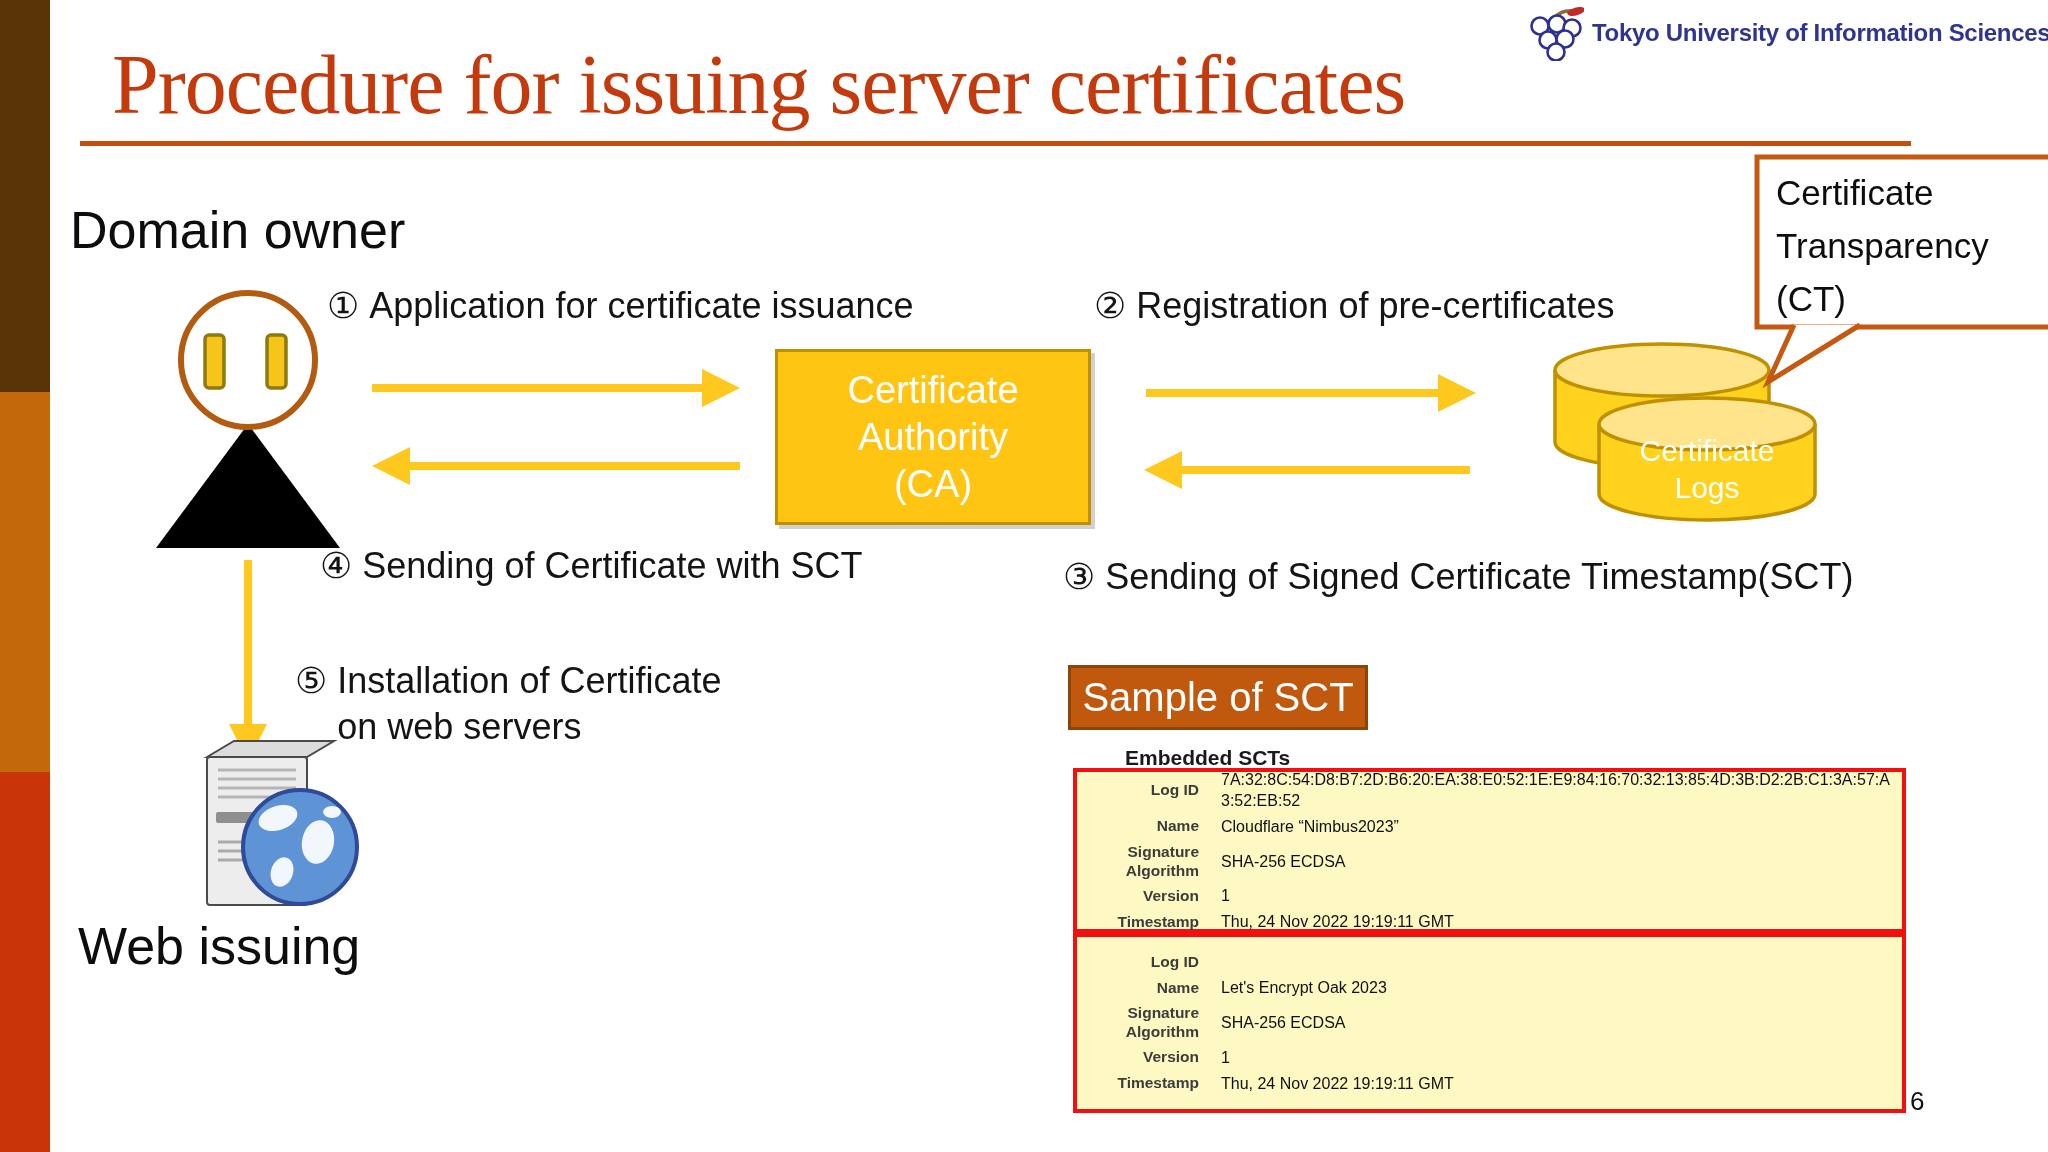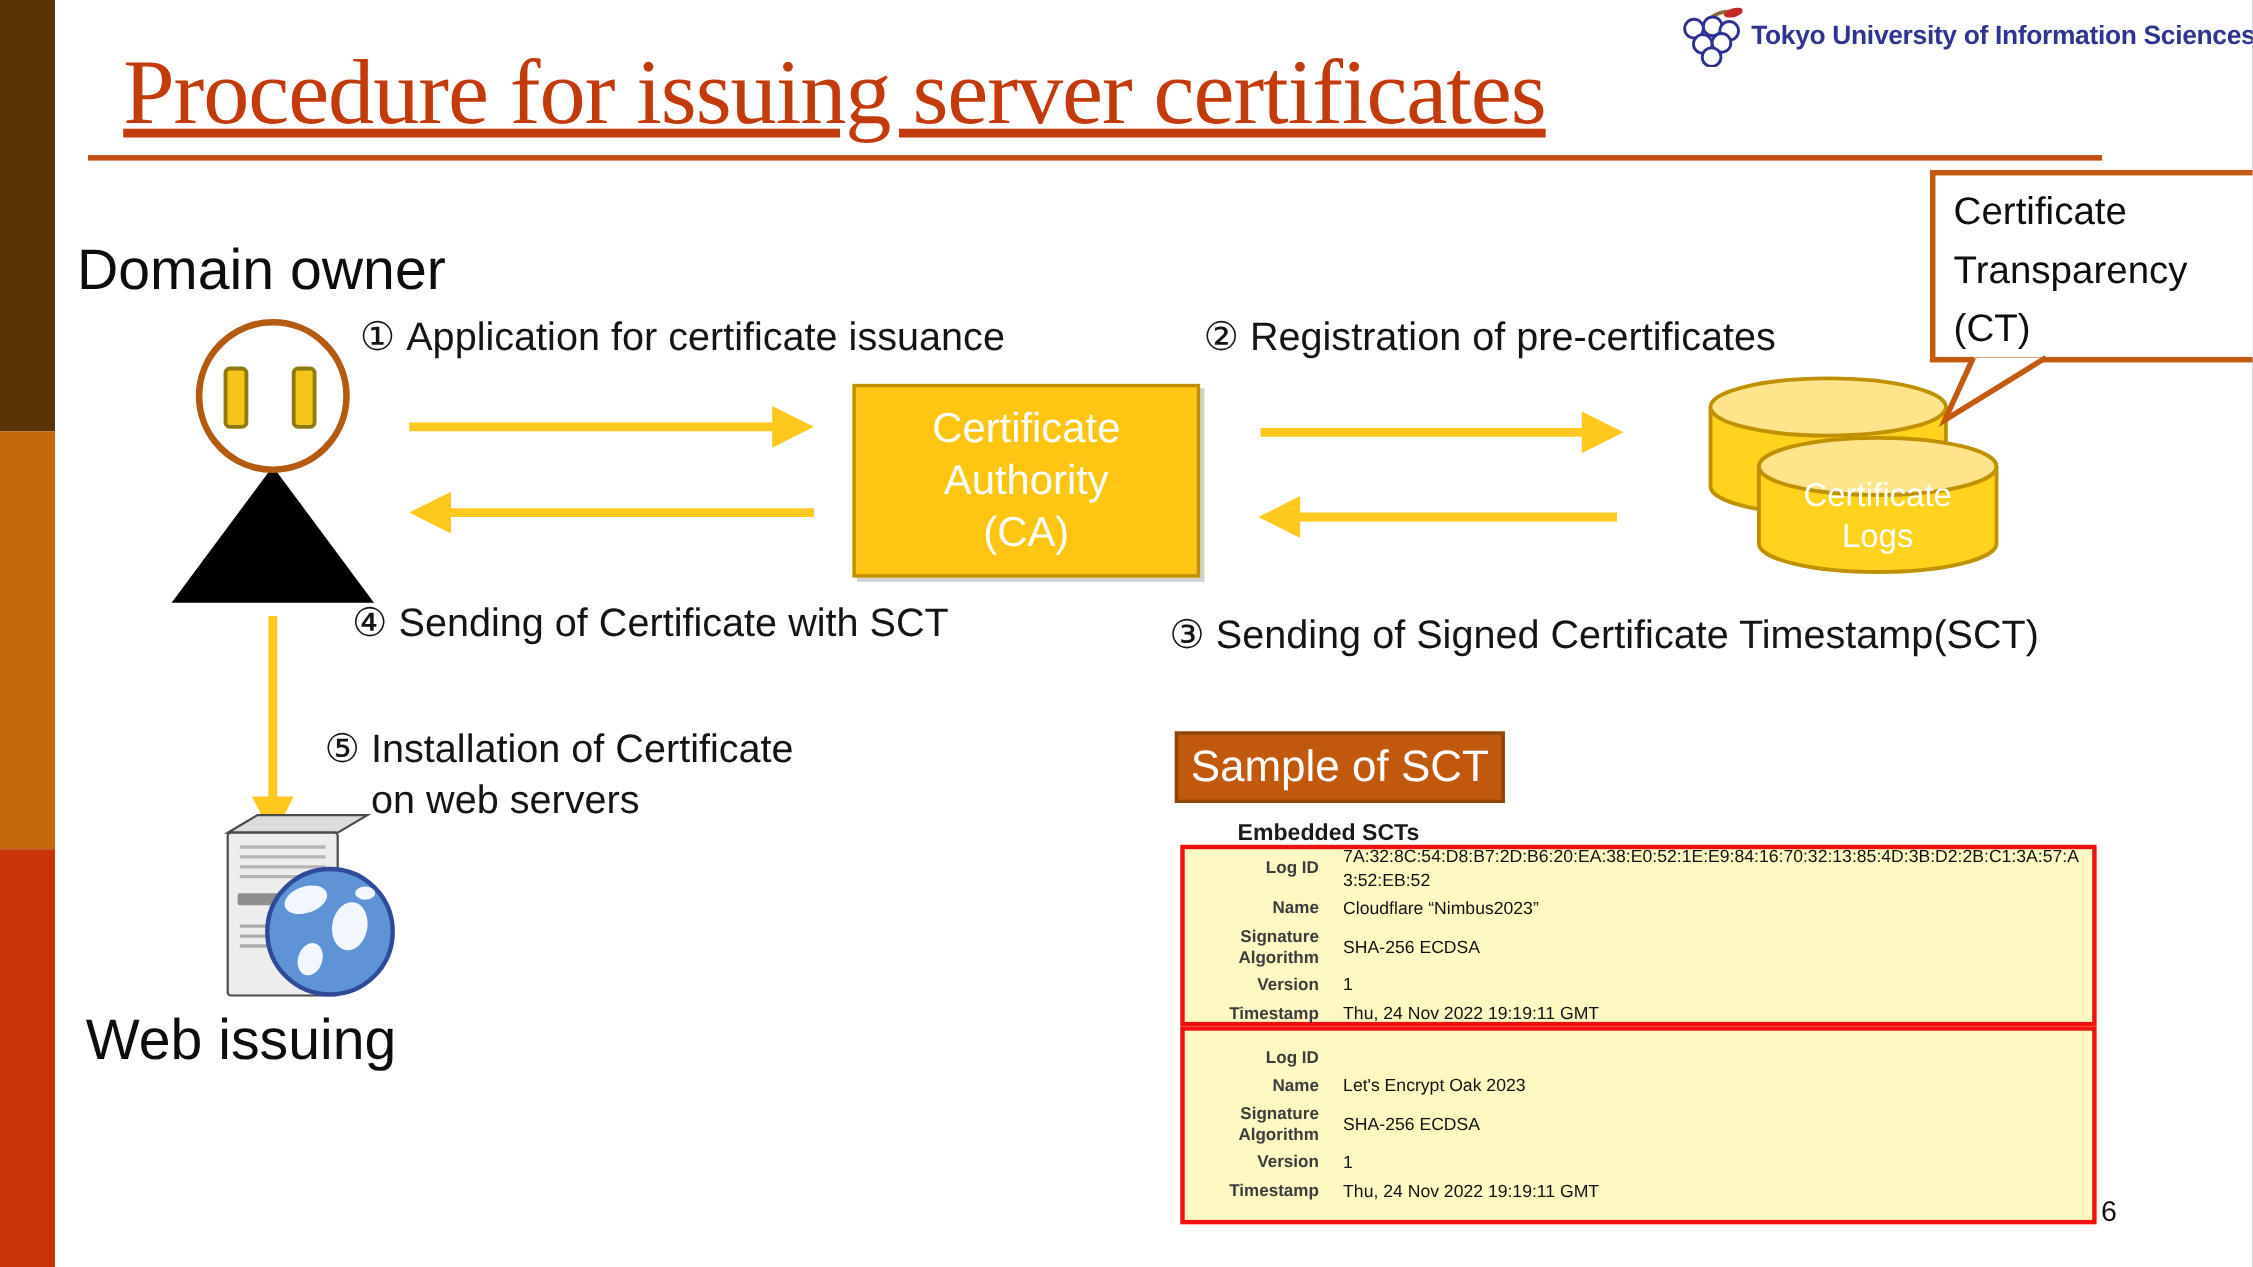--- a/index.html
+++ b/index.html
@@ -11,29 +11,29 @@
   .bar{position:absolute;left:0;top:0;width:50px;height:1152px;}
   .bar .seg1{position:absolute;left:0;top:0;width:50px;height:392px;background:#5A3407;}
   .bar .seg2{position:absolute;left:0;top:392px;width:50px;height:380px;background:#C2690C;}
   .bar .seg3{position:absolute;left:0;top:772px;width:50px;height:380px;background:#C93508;}
 
   .art{position:absolute;left:0;top:0;width:2048px;height:1152px;z-index:1;}
 
   .title{
     position:absolute;left:112px;top:36px;z-index:2;
     font-family:"Liberation Serif",serif;font-size:84px;letter-spacing:-1px;
-    color:#C33B0C;white-space:nowrap;text-decoration:underline;
+    color:#C33B0C;white-space:nowrap;
   }
   .title-underline{position:absolute;left:80px;top:141px;width:1831px;height:5px;background:#C44D10;z-index:2;}
 
   .logo{position:absolute;left:1526px;top:4px;height:58px;display:flex;align-items:center;gap:8px;z-index:2;}
   .logo-text{font-size:24px;font-weight:600;color:#2F3490;letter-spacing:-0.3px;white-space:nowrap;}
 
   .big-label{position:absolute;z-index:2;font-size:52px;color:#0d0d0d;white-space:nowrap;}
-  .domain-owner{left:70px;top:216px;}
+  .domain-owner{left:70px;top:200px;}
   .web-servers{left:78px;top:916px;}
 
   .step{position:absolute;z-index:2;font-size:36px;color:#141414;white-space:nowrap;display:flex;gap:10px;}
   .step .txt{white-space:pre-line;}
   .step1{left:327px;top:285px;}
   .step2{left:1094px;top:285px;}
   .step4{left:320px;top:545px;}
   .step3{left:1063px;top:556px;}
   .step5{left:295px;top:658px;line-height:46px;}
 

